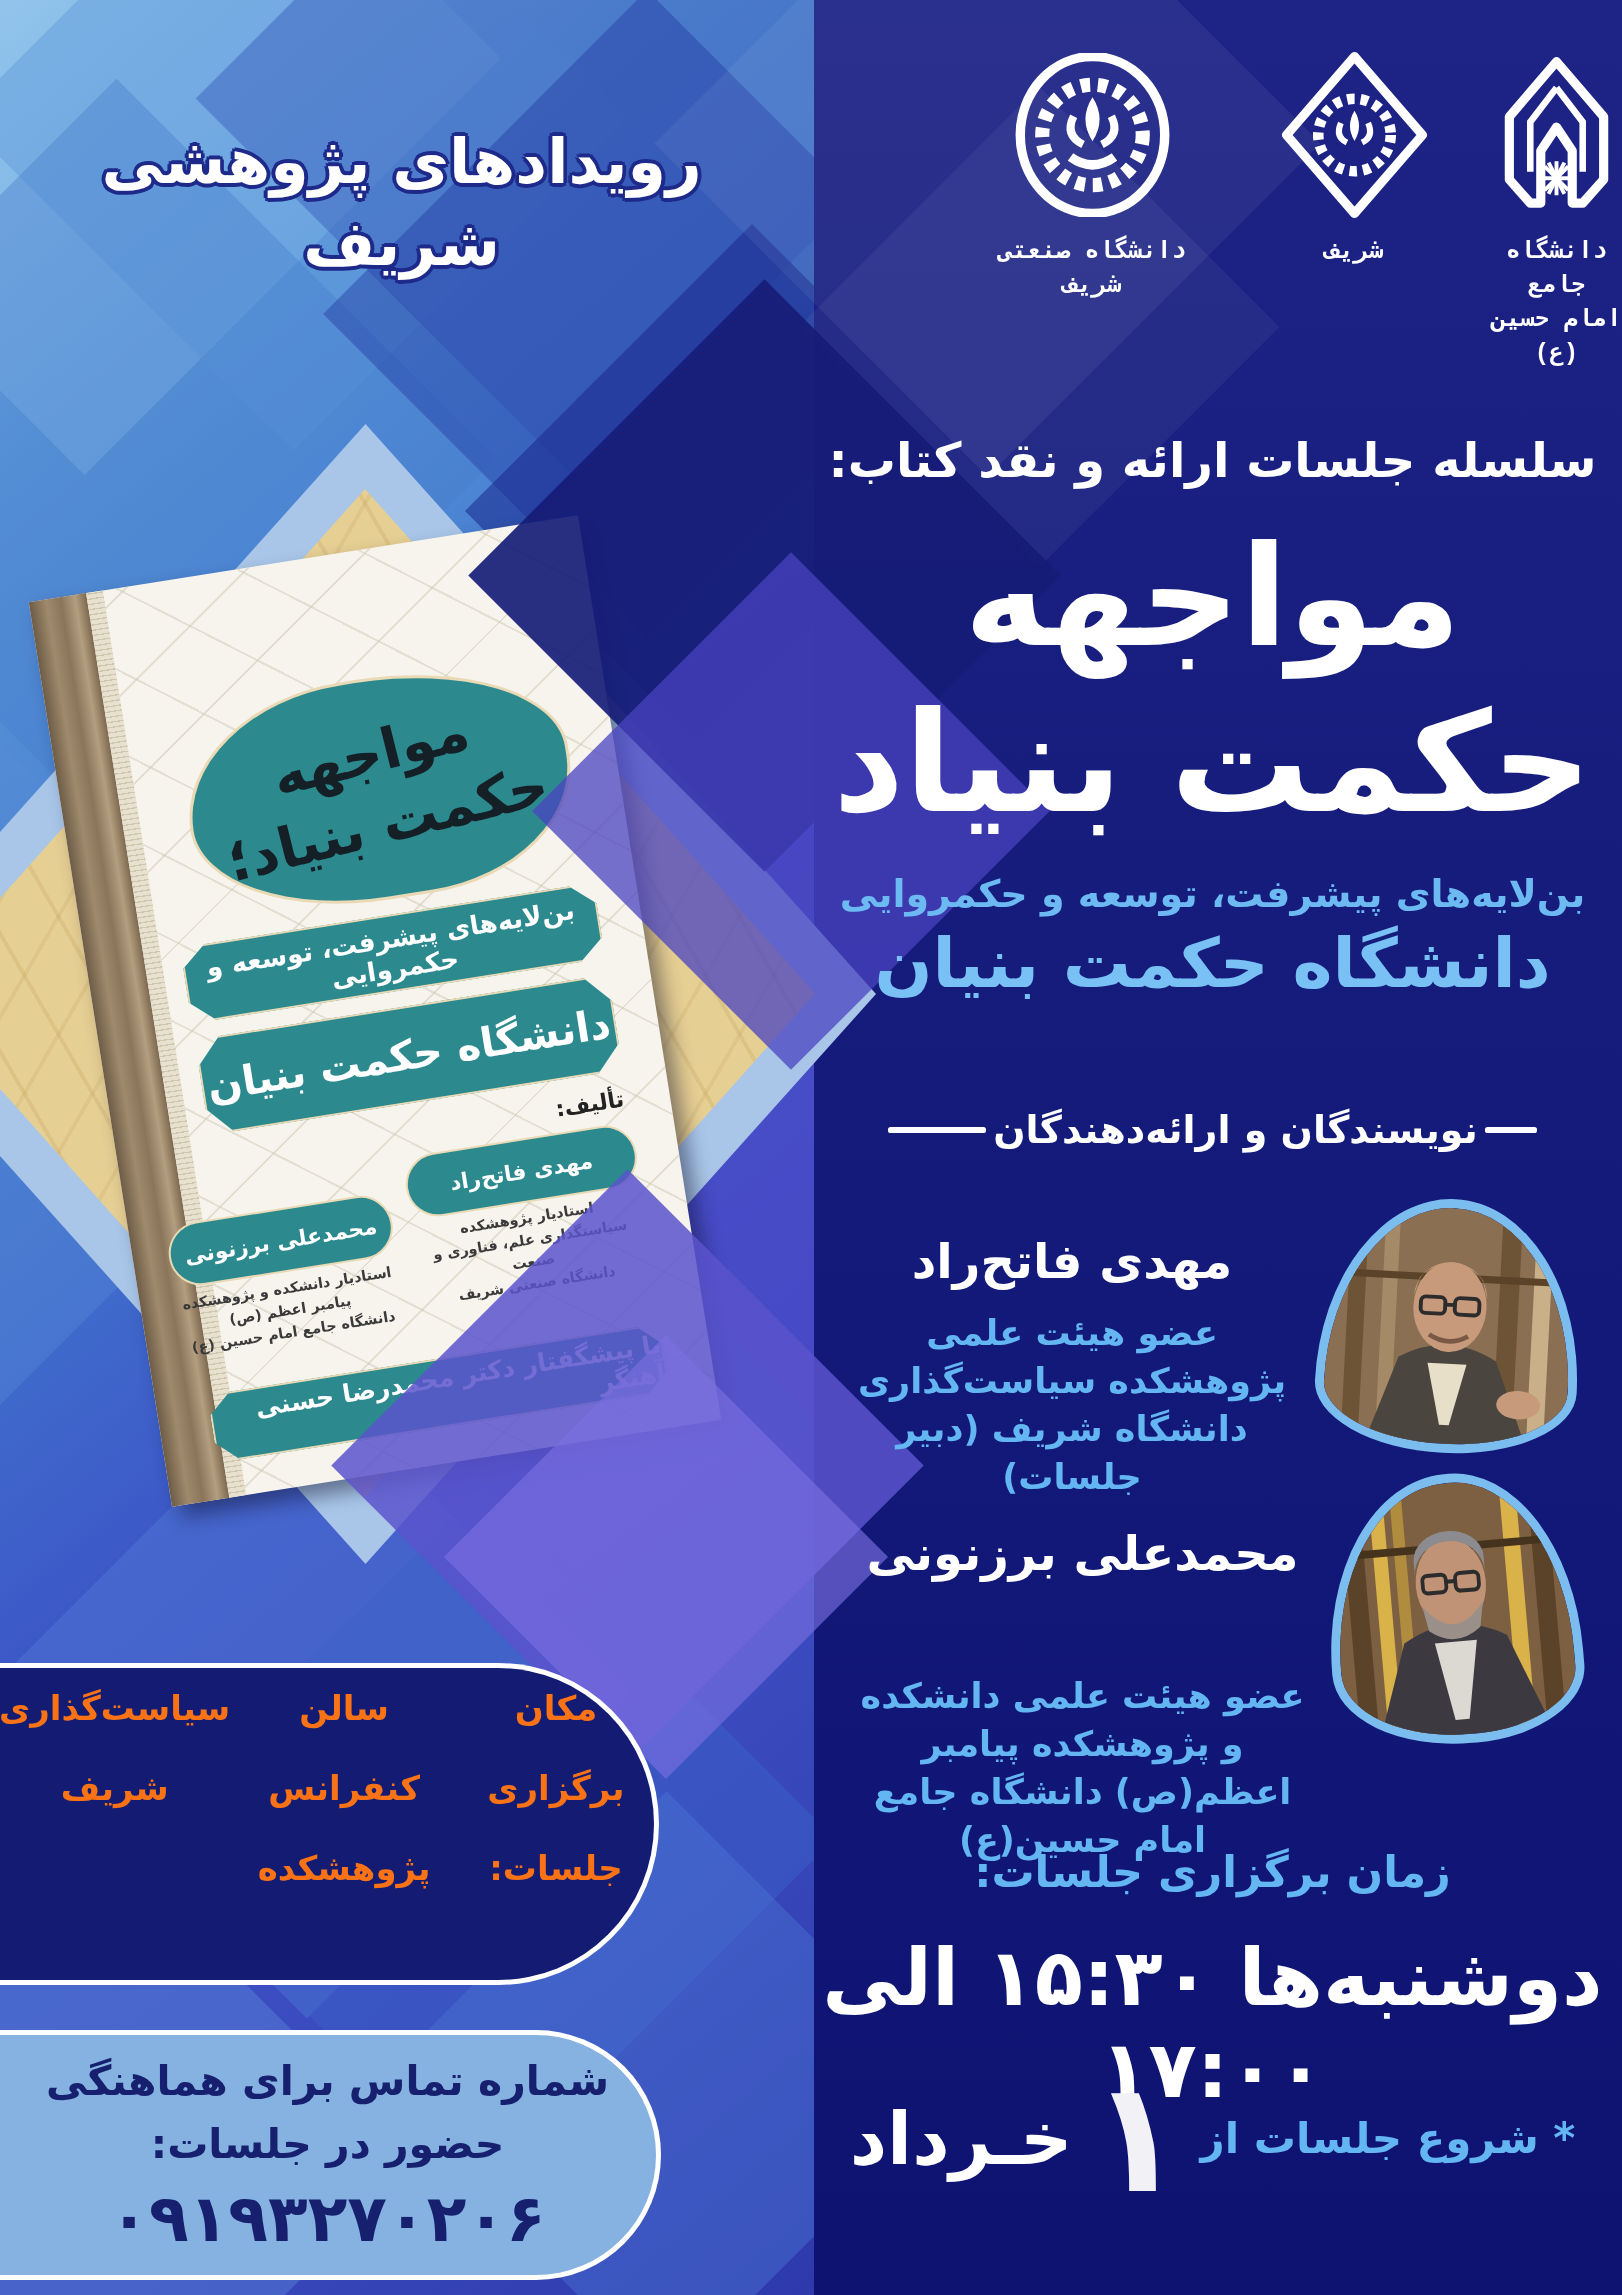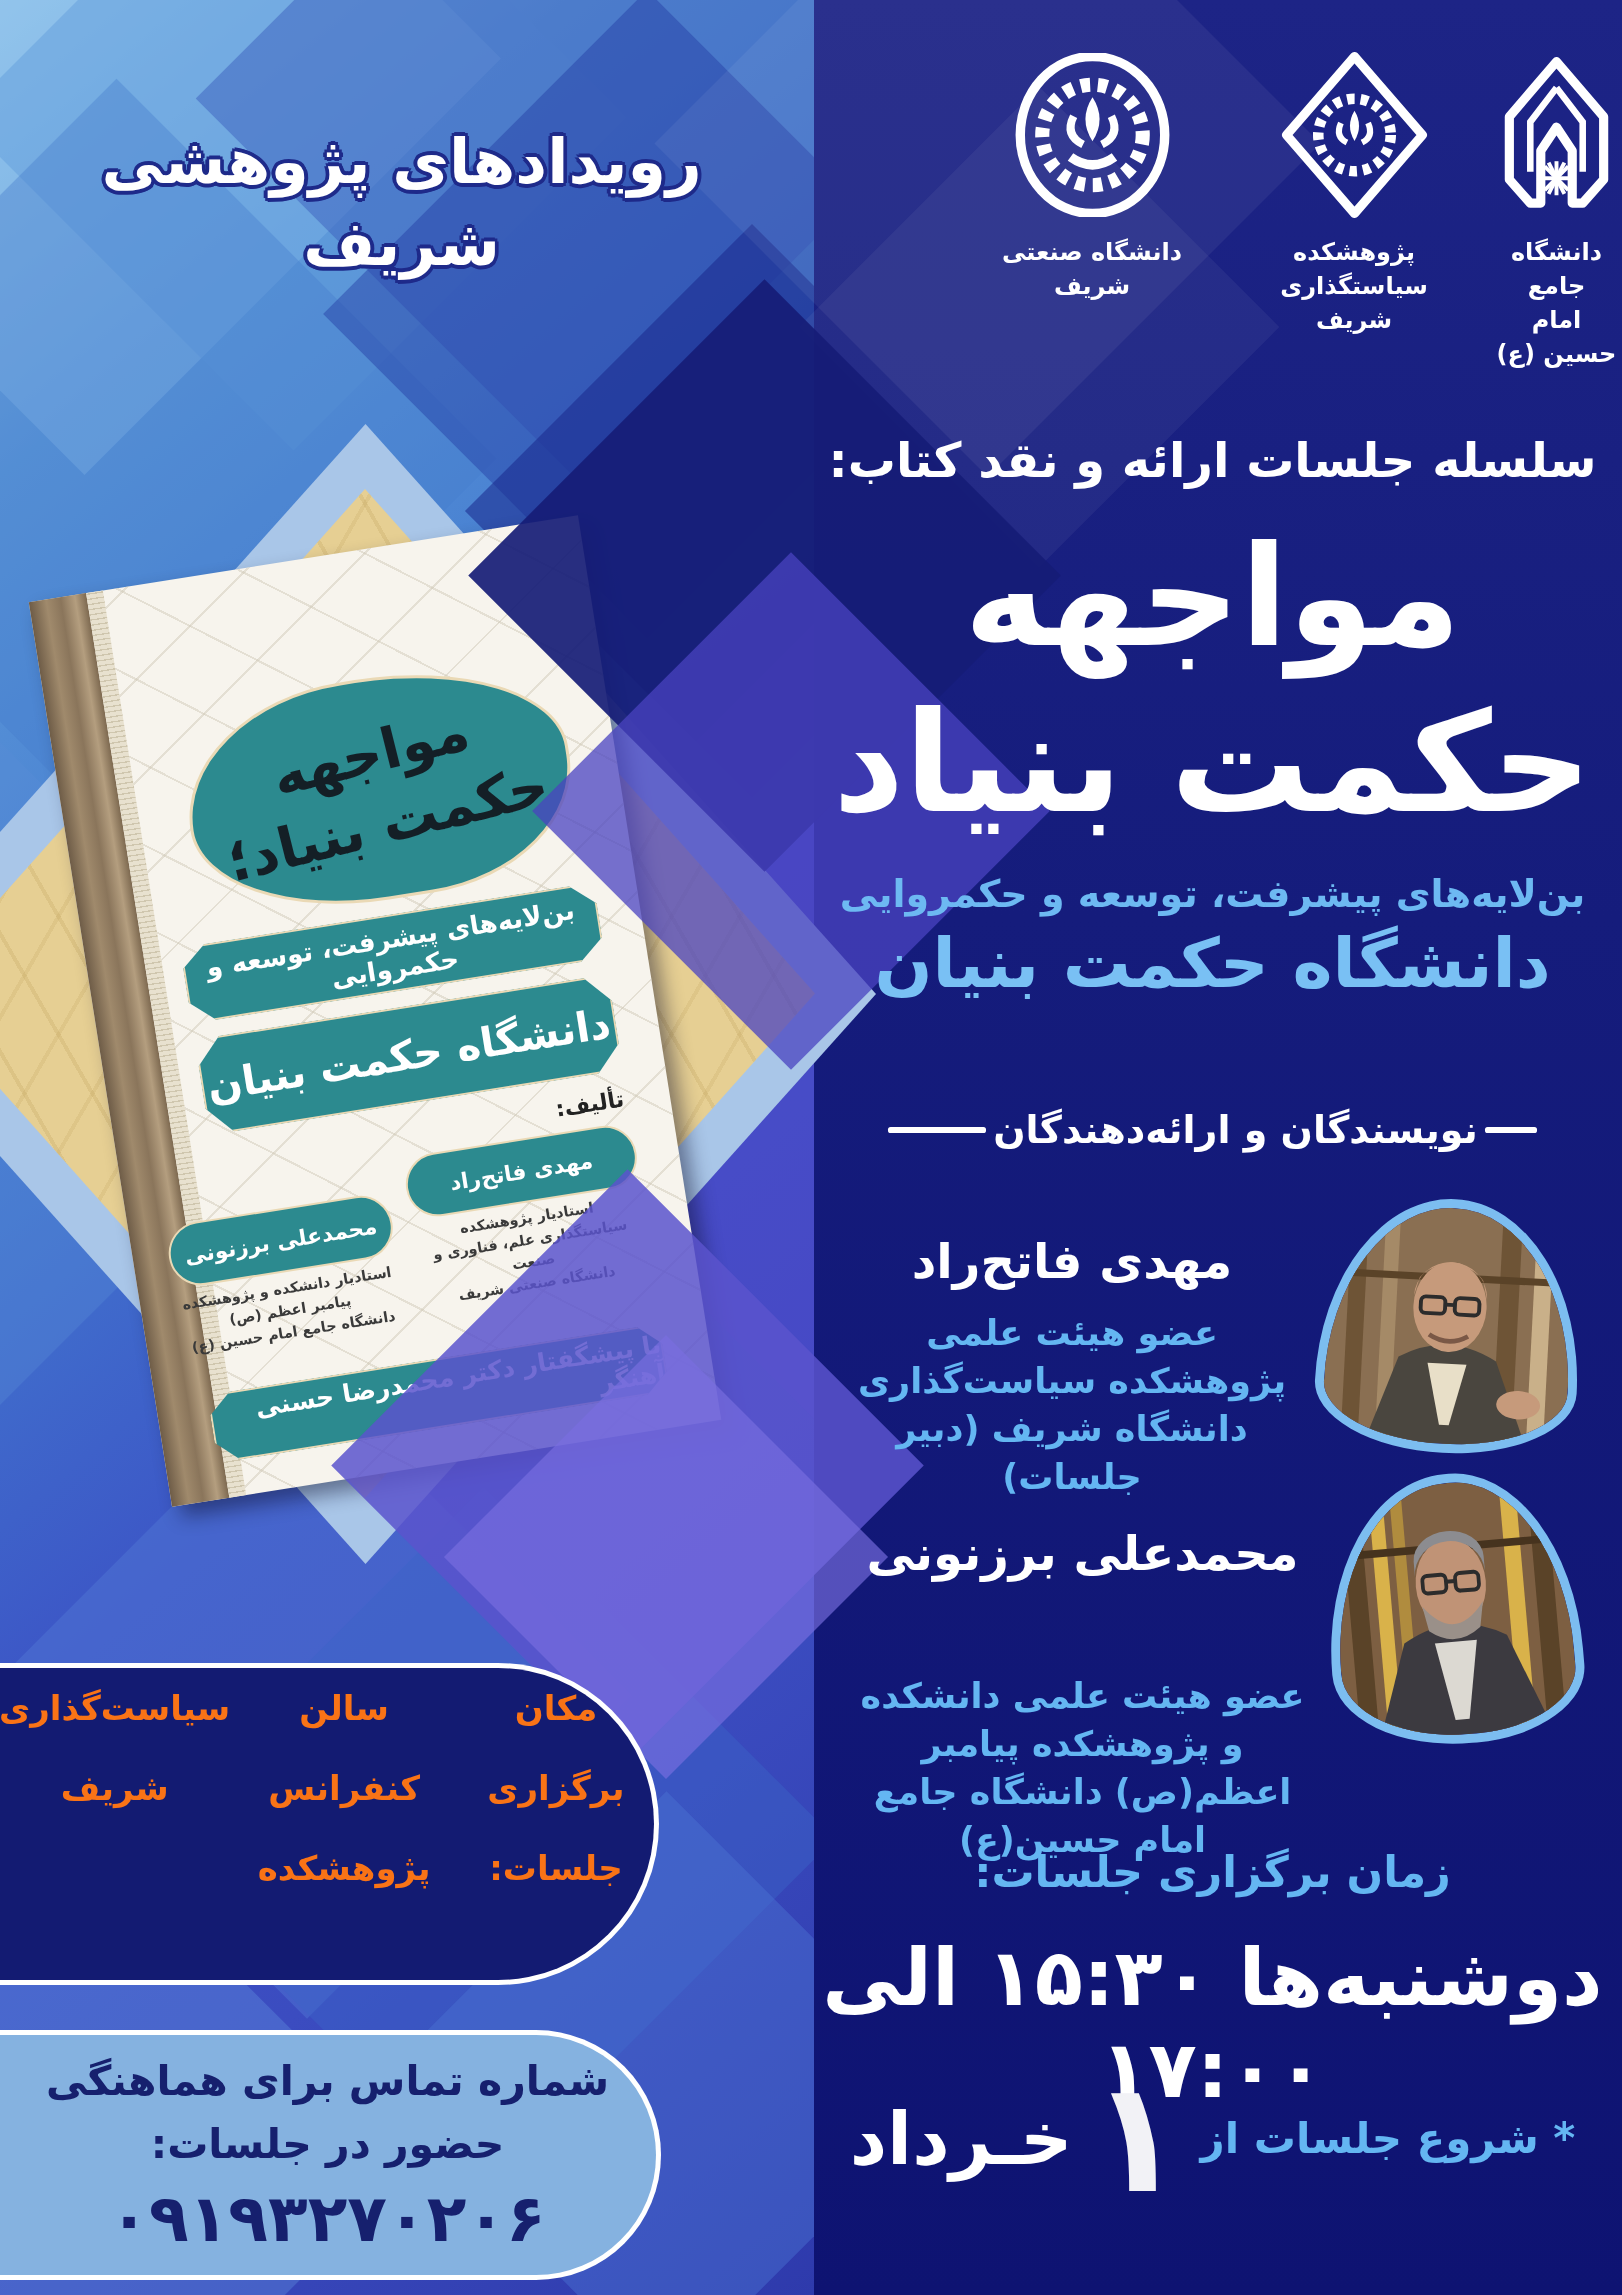--- a/index.html
+++ b/index.html
@@ -14,21 +14,21 @@
     background:linear-gradient(140deg,#8ec1e8 0%,#5d99d9 16%,#4279cf 38%,#3c55c6 58%,#3b4cc0 76%,#2e3aac 100%);
   }
   .dm{position:absolute;transform:rotate(45deg);}
   
   .spri-head{position:absolute;left:19.6px;top:121px;width:766px;text-align:center;color:#fff;font-weight:bold;}
   .spri-fa{font-size:62px;line-height:82px;
     text-shadow:2.6px 2.6px 0 #1e2a8a,-2.6px 2.6px 0 #1e2a8a,2.6px -2.6px 0 #1e2a8a,-2.6px -2.6px 0 #1e2a8a,0 3.9px 0 #1e2a8a,3.9px 0 0 #1e2a8a,-3.9px 0 0 #1e2a8a,0 -3.9px 0 #1e2a8a;}
   .spri-en{font-size:60px;line-height:79px;letter-spacing:0.7px;
     text-shadow:2.6px 2.6px 0 #1e2a8a,-2.6px 2.6px 0 #1e2a8a,2.6px -2.6px 0 #1e2a8a,-2.6px -2.6px 0 #1e2a8a,0 3.9px 0 #1e2a8a,3.9px 0 0 #1e2a8a,-3.9px 0 0 #1e2a8a,0 -3.9px 0 #1e2a8a;}
   
-  .logo-item{position:absolute;top:46px;width:236px;text-align:center;color:#fff;}
+  .logo-item{position:absolute;top:46px;width:236px;text-align:center;color:#fff;font-family:Liberation Mono, monospace;}
   .logo-art{height:177px;display:flex;align-items:center;justify-content:center;}
   .logo-cap{font-size:24px;line-height:34px;font-weight:bold;margin-top:11.8px;}
   
   .rc{position:absolute;left:821px;width:785px;text-align:center;color:#fff;}
   .series-label{top:432px;font-size:48px;font-weight:bold;}
   .title-main{font-size:139px;font-weight:bold;line-height:154px;}
   .t1{top:520px;}
   .t2{top:686px;}
   .subtitle{top:872px;font-size:38px;font-weight:bold;color:#6db9f2;}
   .org-title{top:924px;font-size:68px;font-weight:bold;color:#79c0f4;}
@@ -173,21 +173,20 @@
   <div class="logo-item" style="left:1237px;">
     <div class="logo-art">
       <svg width="151" height="170" viewBox="0 0 100 112">
         <path d="M50 4 L95 56 L50 108 L5 56 Z" fill="none" stroke="#fff" stroke-width="6" stroke-linejoin="round"></path>
         <circle cx="50" cy="56" r="24" fill="none" stroke="#fff" stroke-width="7" stroke-dasharray="5 4"></circle>
         <path d="M50 40 q-6 10 0 20 q6 -10 0 -20" fill="#fff"></path>
         <path d="M41 48 q-4 9 4 13 M59 48 q4 9 -4 13" stroke="#fff" stroke-width="4" fill="none"></path>
       </svg>
     </div>
     <div class="logo-cap fa">
-      <div>پژوهشکده سیاستگذاری</div>
       <div>شریف</div>
     </div>
   </div>
 
   <div class="logo-item" style="left:1492px;width:131px;">
     <div class="logo-art">
       <svg width="137" height="164" viewBox="0 0 100 116">
         <path d="M50 2 L86 44 L86 92 L70 110 L62 110 L62 70 L50 52 L38 70 L38 110 L30 110 L14 92 L14 44 Z" fill="none" stroke="#fff" stroke-width="7" stroke-linejoin="round"></path>
         <path d="M50 22 L70 48 L70 86 M50 22 L30 48 L30 86" fill="none" stroke="#fff" stroke-width="5"></path>
         <g stroke="#fff" stroke-width="3">

